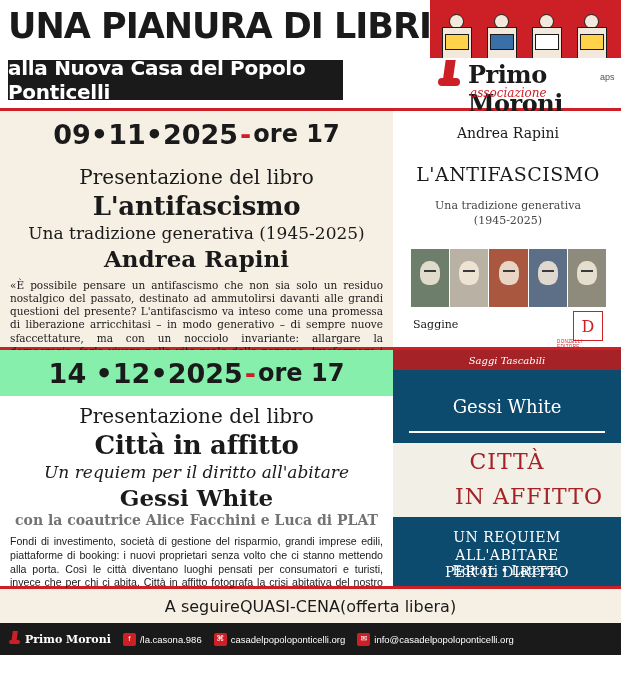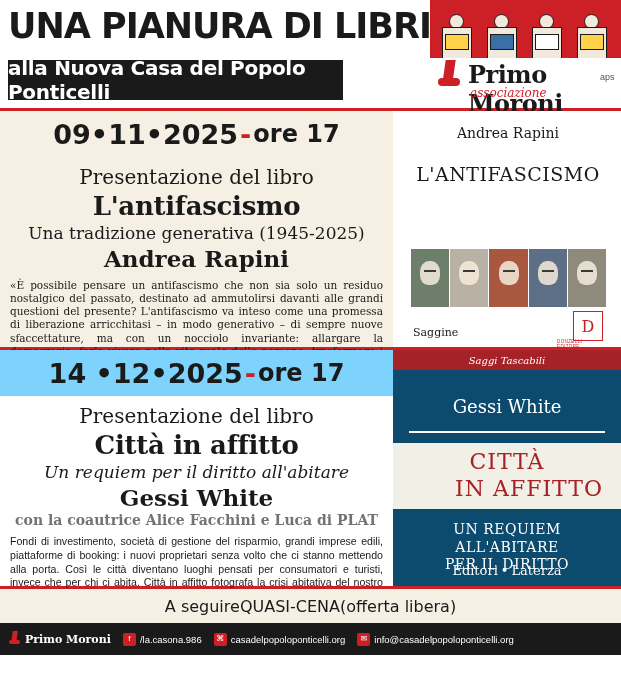--- a/index.html
+++ b/index.html
@@ -205,21 +205,21 @@
     display: flex;
     align-items: center;
     justify-content: center;
     font-family: "DejaVu Sans", sans-serif;
     font-weight: bold;
     font-size: 27px;
     letter-spacing: 0px;
     color: #1a1a1a;
   }
   .event1 .date-bar { background: #f6efe4; }
-  .event2 .date-bar { background: #7dd3fc; }
+  .event2 .date-bar { background: #86efac; }
   .date-bar .ora {
     font-weight: bold;
     font-size: 24px;
     text-align: center;
   }
   .date-bar .dash {
     color: #cc2026;
     padding: 0 2px;
   }
   .pres {
@@ -349,21 +349,21 @@
     position: absolute;
     left: 4px;
     top: 9px;
     width: 12px;
     height: 2px;
     background: #3a3a3a;
   }
   .c1-foot {
     position: absolute;
     left: 18px;
-    bottom: 8px;
+    bottom: 16px;
     font-family: "DejaVu Serif", serif;
     font-size: 11px;
     color: #1a1a1a;
   }
   .c1-pub {
     position: absolute;
     right: 18px;
     bottom: 6px;
     width: 46px;
     height: 30px;
@@ -426,21 +426,21 @@
     background: #f2efe6;
     padding: 6px 0 8px 0;
   }
   .c2-t1, .c2-t2 {
     text-align: center;
     font-family: "DejaVu Serif", serif;
     font-size: 22px;
     color: #a52226;
     letter-spacing: 1px;
   }
-  .c2-t2 { margin-top: 2px; padding-left: 44px; }
+  .c2-t2 { margin-top: 10px; padding-left: 44px; }
   .c2-sub {
     text-align: center;
     font-family: "DejaVu Serif", serif;
     font-size: 14px;
     color: #ffffff;
     line-height: 1.25;
     margin-top: 12px;
     letter-spacing: 0.5px;
   }
   .c2-pub {
@@ -600,20 +600,22 @@
       <div class="pres">Presentazione del libro</div>
       <div class="book-title">L'antifascismo</div>
       <div class="book-sub">Una tradizione generativa (1945-2025)</div>
       <div class="author">Andrea Rapini</div>
       <div class="blurb">«È possibile pensare un antifascismo che non sia solo un residuo nostalgico del passato, destinato ad ammutolirsi davanti alle grandi questioni del presente? L'antifascismo va inteso come una promessa di liberazione arricchitasi – in modo generativo – di sempre nuove sfaccettature, ma con un nocciolo invariante: allargare la democrazia, farla vivere nella vita reale delle persone, trasformare i rapporti di potere, parlare a chi sta ai margini»</div>
     </div>
 
     <div class="cover cover1">
       <div class="c1-author">Andrea Rapini</div>
       <div class="c1-title">L'ANTIFASCISMO</div>
+      <div class="c1-sub" style="white-space: pre-line;">Una tradizione generativa
+(1945-2025)</div>
       <div class="c1-art">
         <div class="panel p1">
             <div class="face"></div>
           </div>
         <div class="panel p2">
             <div class="face"></div>
           </div>
         <div class="panel p3">
             <div class="face"></div>
           </div>

